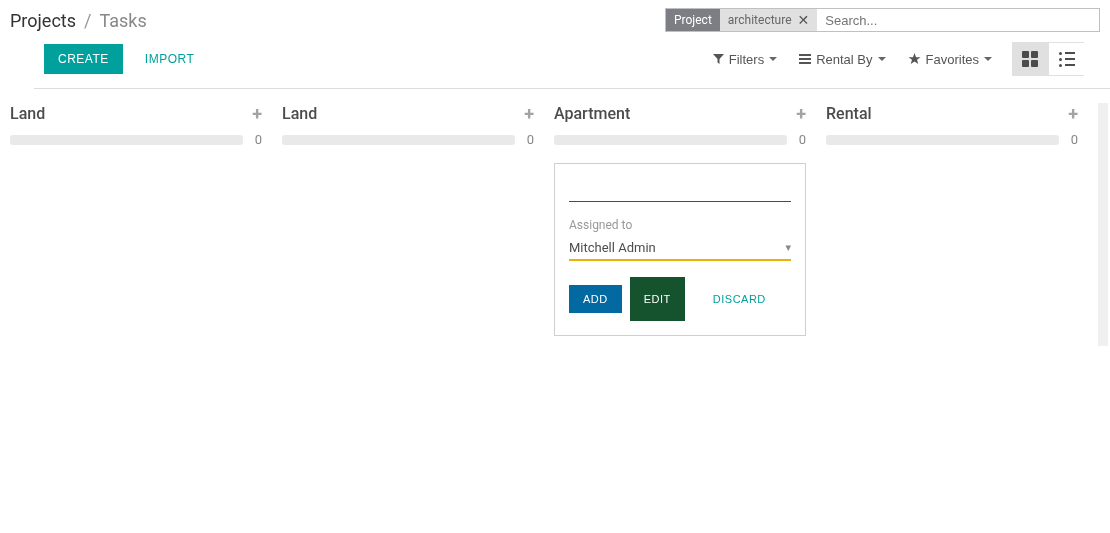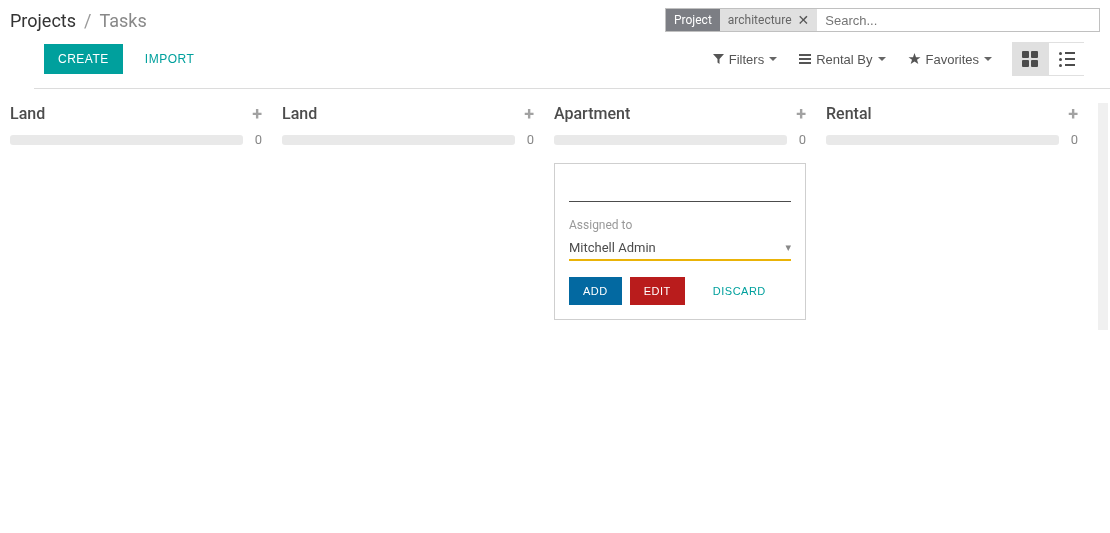--- a/index.html
+++ b/index.html
@@ -288,24 +288,24 @@
   background: #0369a1;
   color: #fff;
   border: none;
   padding: 8px 14px;
   font-size: 11px;
   font-weight: 500;
   letter-spacing: 0.5px;
   cursor: pointer;
 }
 .btn-edit {
-  background: #b91c1c;
+  background: #14532d;
   color: #fff;
   border: none;
-  padding: 8px 14px;
+  padding: 16px 14px;
   font-size: 11px;
   font-weight: 500;
   letter-spacing: 0.5px;
   cursor: pointer;
 }
 .btn-discard {
   background: transparent;
   color: #00a09d;
   border: none;
   padding: 8px 10px;

